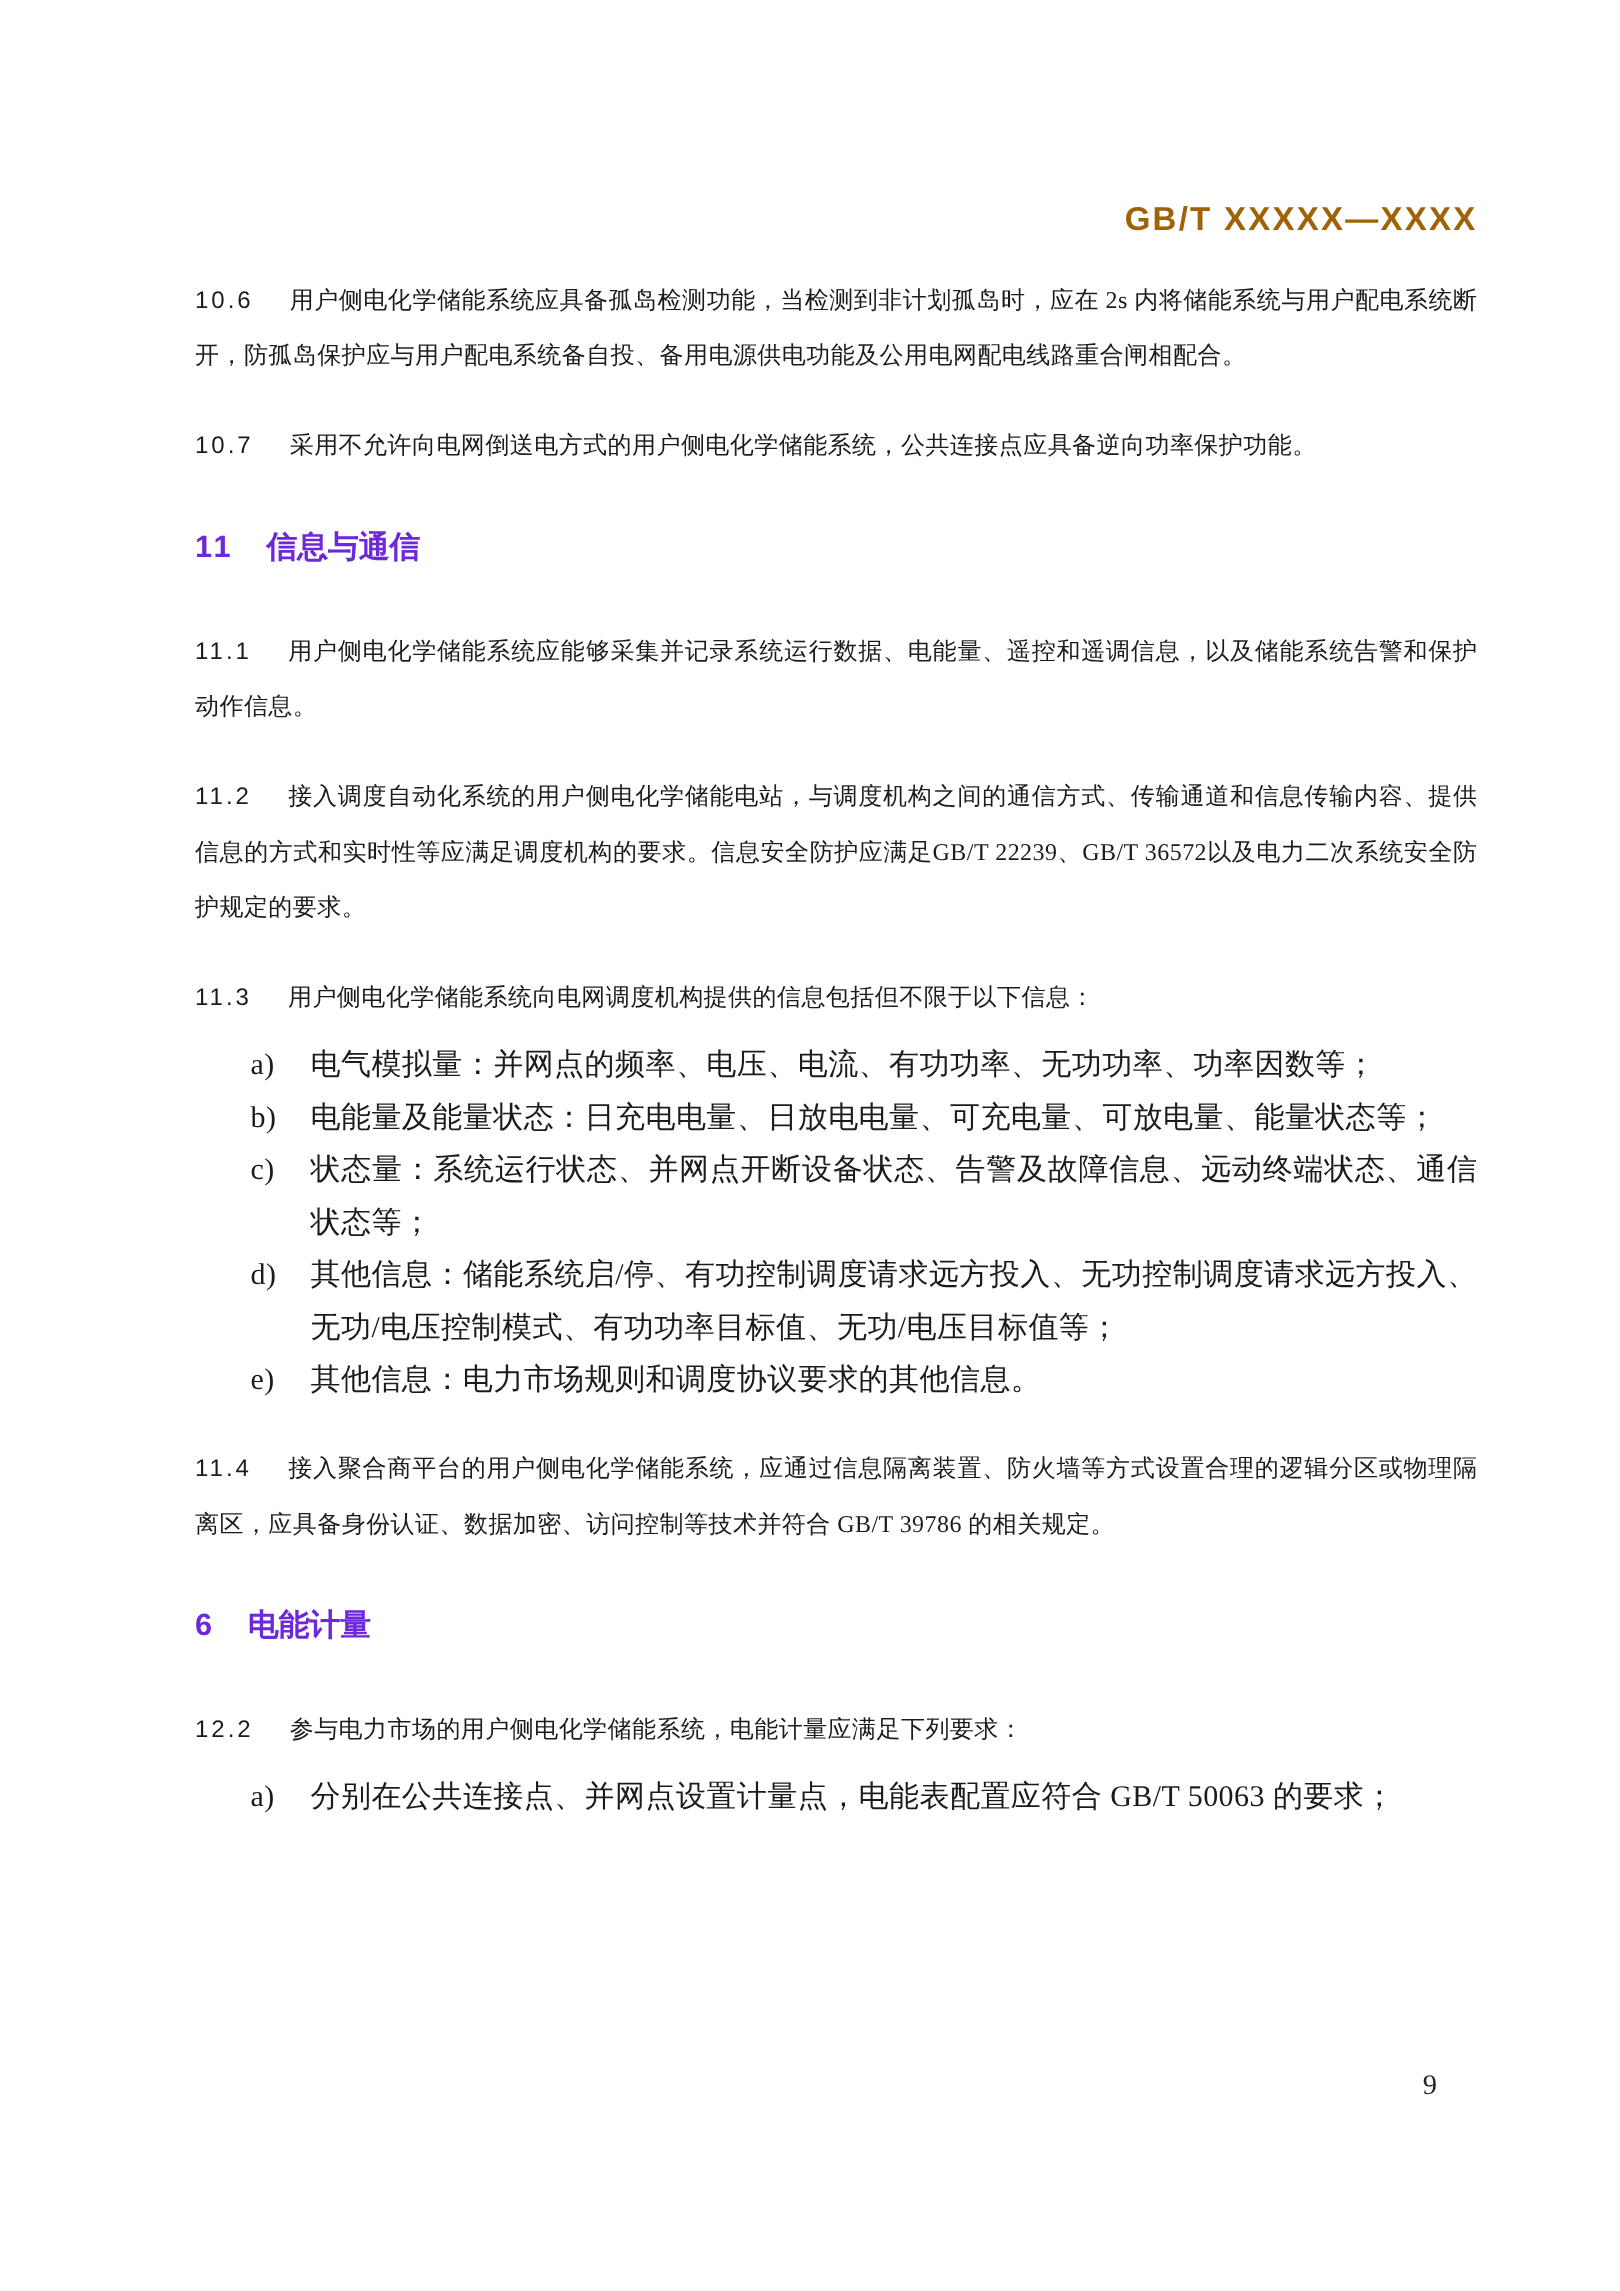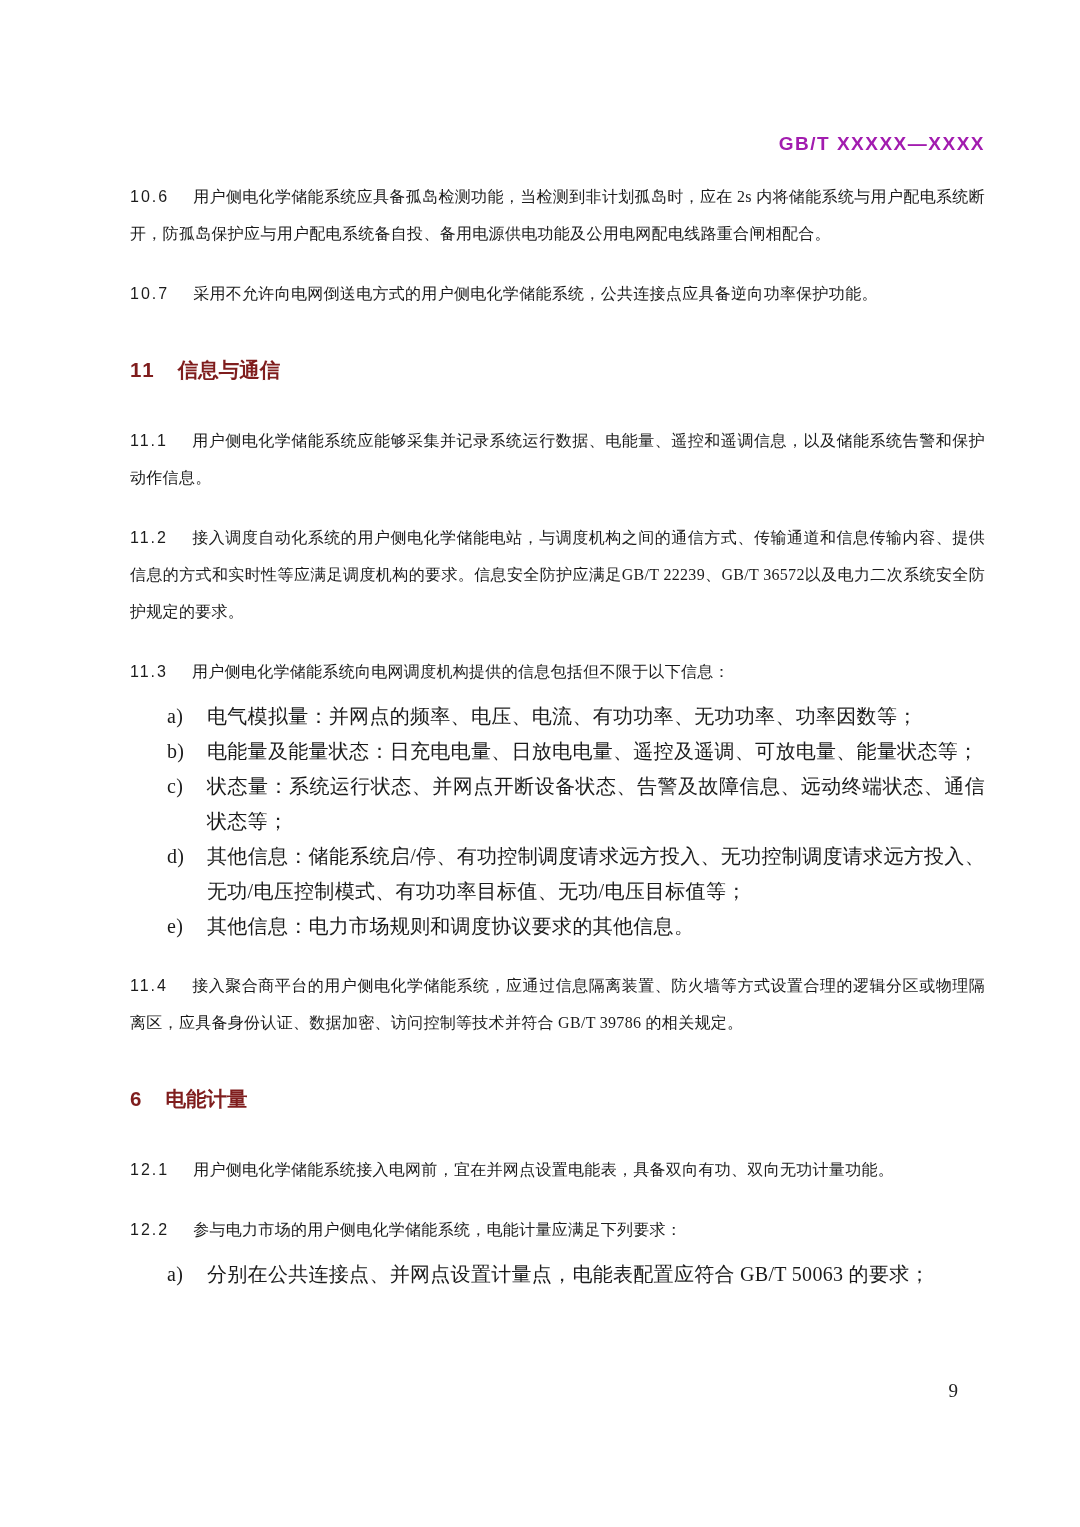--- a/index.html
+++ b/index.html
@@ -14,44 +14,44 @@
   }
   .page {
     position: absolute;
     inset: 0;
     padding: 133px 95px 0 130px;
   }
   .doc-header {
     text-align: right;
     font-family: "Liberation Sans", sans-serif;
     font-weight: bold;
-    font-size: 19px;
+    font-size: 22px;
     letter-spacing: 1.5px;
-    color: #a21caf;
+    color: #a16207;
     margin-bottom: 14px;
   }
   .clause {
     font-size: 16px;
     line-height: 37px;
     text-align: justify;
     margin-top: 23px;
     letter-spacing: 0.3px;
   }
   .clause-num {
     font-family: "Liberation Sans", sans-serif;
     letter-spacing: 2px;
     margin-right: 24px;
   }
   .section-heading {
     font-family: "Liberation Sans", sans-serif;
     font-weight: bold;
     font-size: 20.5px;
-    margin-top: 44px;
+    margin-top: 34px;
     margin-bottom: 38px;
-    color: #7f1d1d;
+    color: #6d28d9;
   }
   .section-num { margin-right: 22px; letter-spacing: 2px; }
   .list { margin-top: 9px; }
   .list-item {
     display: flex;
     font-size: 20px;
     line-height: 35px;
     text-align: justify;
     padding-left: 37px;
     letter-spacing: 0.3px;
@@ -90,42 +90,41 @@
 
   <p class="clause"><span class="clause-num">11.3</span><span>用户侧电化学储能系统向电网调度机构提供的信息包括但不限于以下信息：</span></p>
 
   <div class="list">
     <div class="list-item">
         <span class="list-label">a)</span>
         <span class="list-text">电气模拟量：并网点的频率、电压、电流、有功功率、无功功率、功率因数等；</span>
       </div>
     <div class="list-item">
         <span class="list-label">b)</span>
-        <span class="list-text">电能量及能量状态：日充电电量、日放电电量、遥控及遥调、可放电量、能量状态等；</span>
+        <span class="list-text">电能量及能量状态：日充电电量、日放电电量、可充电量、可放电量、能量状态等；</span>
       </div>
     <div class="list-item">
         <span class="list-label">c)</span>
         <span class="list-text">状态量：系统运行状态、并网点开断设备状态、告警及故障信息、远动终端状态、通信状态等；</span>
       </div>
     <div class="list-item">
         <span class="list-label">d)</span>
         <span class="list-text">其他信息：储能系统启/停、有功控制调度请求远方投入、无功控制调度请求远方投入、无功/电压控制模式、有功功率目标值、无功/电压目标值等；</span>
       </div>
     <div class="list-item">
         <span class="list-label">e)</span>
         <span class="list-text">其他信息：电力市场规则和调度协议要求的其他信息。</span>
       </div>
   </div>
 
   <p class="clause"><span class="clause-num">11.4</span><span>接入聚合商平台的用户侧电化学储能系统，应通过信息隔离装置、防火墙等方式设置合理的逻辑分区或物理隔离区，应具备身份认证、数据加密、访问控制等技术并符合 GB/T 39786 的相关规定。</span></p>
 
 
   <h2 class="section-heading"><span class="section-num">6</span><span>电能计量</span></h2>
 
-  <p class="clause"><span class="clause-num">12.1</span><span>用户侧电化学储能系统接入电网前，宜在并网点设置电能表，具备双向有功、双向无功计量功能。</span></p>
 
   <p class="clause"><span class="clause-num">12.2</span><span>参与电力市场的用户侧电化学储能系统，电能计量应满足下列要求：</span></p>
 
   <div class="list">
     <div class="list-item">
         <span class="list-label">a)</span>
         <span class="list-text">分别在公共连接点、并网点设置计量点，电能表配置应符合 GB/T 50063 的要求；</span>
       </div>
 
   </div>

